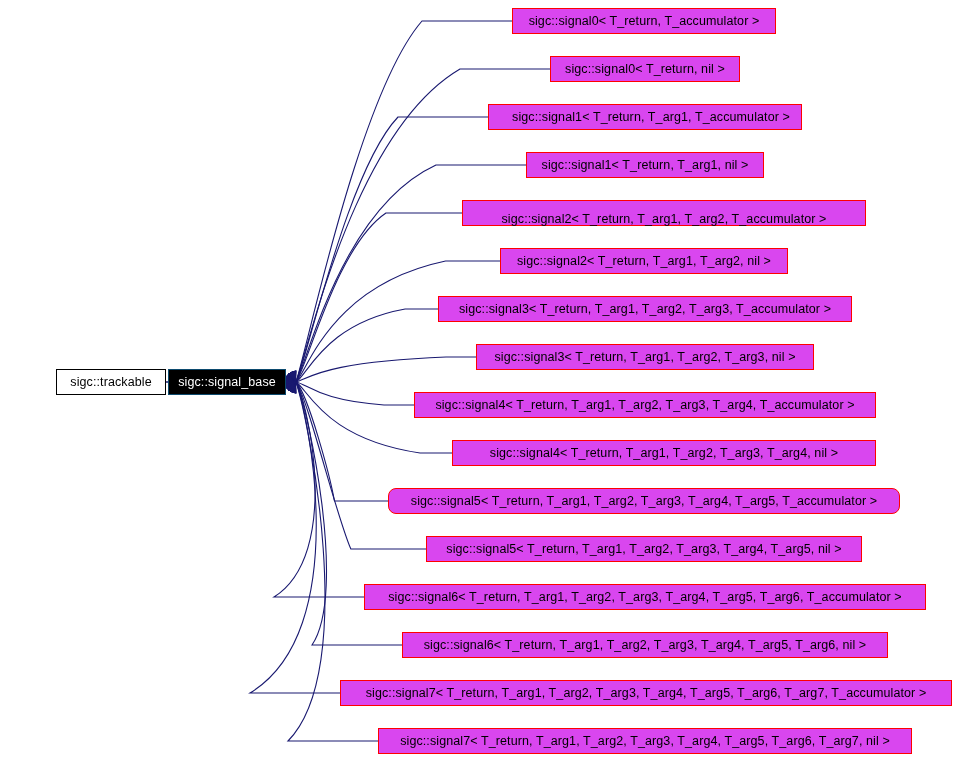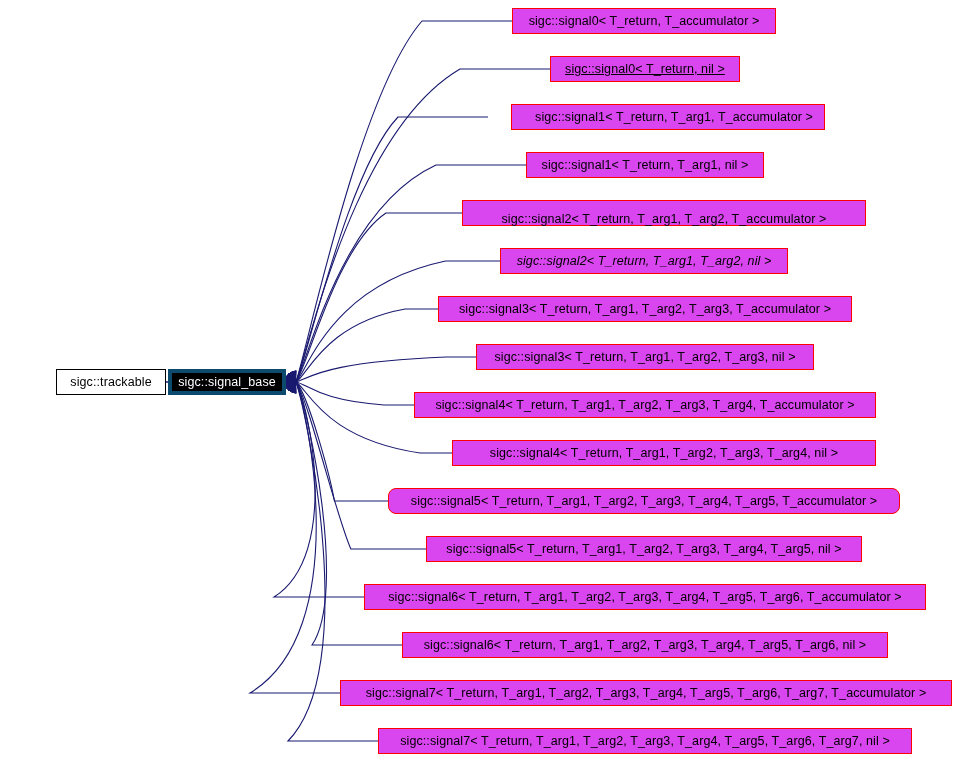--- a/index.html
+++ b/index.html
@@ -34,21 +34,21 @@
     font-size: 12.5px;
     line-height: 1;
     white-space: nowrap;
     letter-spacing: 0.1px;
     background: #d946ef;
     border: 1px solid #ff0000;
     color: #000000;
   }
   .node.base-node {
     background: #000000;
-    border: 4px solid #0c4a6e;
+    border: 1px solid #0c4a6e;
     color: #ffffff;
   }
   .node.plain-node {
     background: #ffffff;
     border: 1px solid #000000;
     color: #000000;
   }
   .node-label {
     padding: 0 9px;
     pointer-events: none;
@@ -93,33 +93,33 @@
   </div>
 
   <div class="node base-node" id="node-signal-base" style="left: 168px; top: 369px; width: 118px;">
     <span class="node-label">sigc::signal_base</span>
   </div>
 
   <div id="derived-nodes">
       <div class="node" style="left: 512px; top: 8px; width: 264px;">
         <span class="node-label">sigc::signal0&lt; T_return, T_accumulator &gt;</span>
       </div>
-      <div class="node" style="left: 550px; top: 56px; width: 190px; text-decoration: underline;">
+      <div class="node" style="left: 550px; top: 56px; width: 190px;">
         <span class="node-label">sigc::signal0&lt; T_return, nil &gt;</span>
       </div>
-      <div class="node" style="left: 511px; top: 104px; width: 314px; padding-left: 12px;">
+      <div class="node" style="left: 488px; top: 104px; width: 314px; padding-left: 12px;">
         <span class="node-label">sigc::signal1&lt; T_return, T_arg1, T_accumulator &gt;</span>
       </div>
       <div class="node" style="left: 526px; top: 152px; width: 238px;">
         <span class="node-label">sigc::signal1&lt; T_return, T_arg1, nil &gt;</span>
       </div>
       <div class="node" style="left: 462px; top: 200px; width: 404px; align-items: flex-end;">
         <span class="node-label">sigc::signal2&lt; T_return, T_arg1, T_arg2, T_accumulator &gt;</span>
       </div>
-      <div class="node" style="left: 500px; top: 248px; width: 288px; font-style: italic;">
+      <div class="node" style="left: 500px; top: 248px; width: 288px;">
         <span class="node-label">sigc::signal2&lt; T_return, T_arg1, T_arg2, nil &gt;</span>
       </div>
       <div class="node" style="left: 438px; top: 296px; width: 414px;">
         <span class="node-label">sigc::signal3&lt; T_return, T_arg1, T_arg2, T_arg3, T_accumulator &gt;</span>
       </div>
       <div class="node" style="left: 476px; top: 344px; width: 338px;">
         <span class="node-label">sigc::signal3&lt; T_return, T_arg1, T_arg2, T_arg3, nil &gt;</span>
       </div>
       <div class="node" style="left: 414px; top: 392px; width: 462px;">
         <span class="node-label">sigc::signal4&lt; T_return, T_arg1, T_arg2, T_arg3, T_arg4, T_accumulator &gt;</span>

